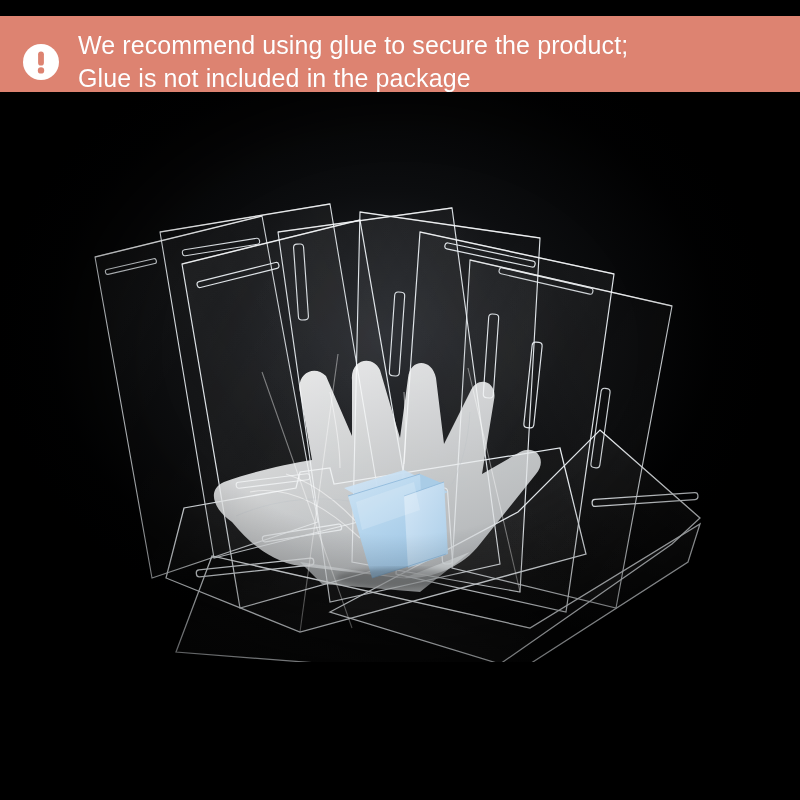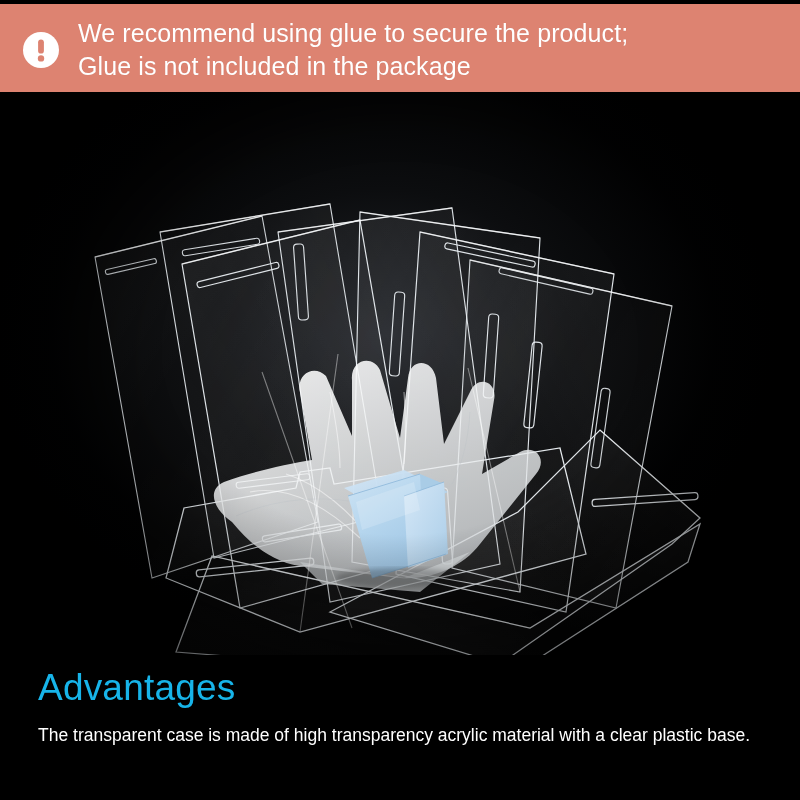--- a/index.html
+++ b/index.html
@@ -6,21 +6,21 @@
   html, body {
     width:800px; height:800px;
     background:#000;
     font-family:"Liberation Sans", sans-serif;
     overflow:hidden;
   }
   #page { position:relative; width:800px; height:800px; background:#000; overflow:hidden; }
 
   
   .banner {
-    position:absolute; left:0; top:4px; width:800px; height:92px;
+    position:absolute; left:0; top:16px; width:800px; height:92px;
     background:#dd8371;
     display:flex; align-items:center; gap:18px;
     padding:16px 22px;
   }
   .warn-icon { flex:0 0 auto; width:38px; height:38px; display:block; }
   .banner-text {
     color:#ffffff;
     font-size:25px;
     line-height:33px;
     letter-spacing:.1px;
@@ -255,18 +255,14 @@
       <g stroke="#ffffff" fill="none" opacity=".42" stroke-width="1.1">
         <path d="M262,280 L352,536"></path>
         <path d="M468,276 L520,500"></path>
         <path d="M338,262 L300,540"></path>
       </g>
     </svg>
 
     <div class="photo-vignette"></div>
   </div>
 
-  <div class="advantages">
-    <div class="adv-title">Advantages</div>
-    <div class="adv-desc">The transparent case is made of high transparency acrylic material with a clear plastic base.</div>
-  </div>
 
 </div>
 
 </body></html>

